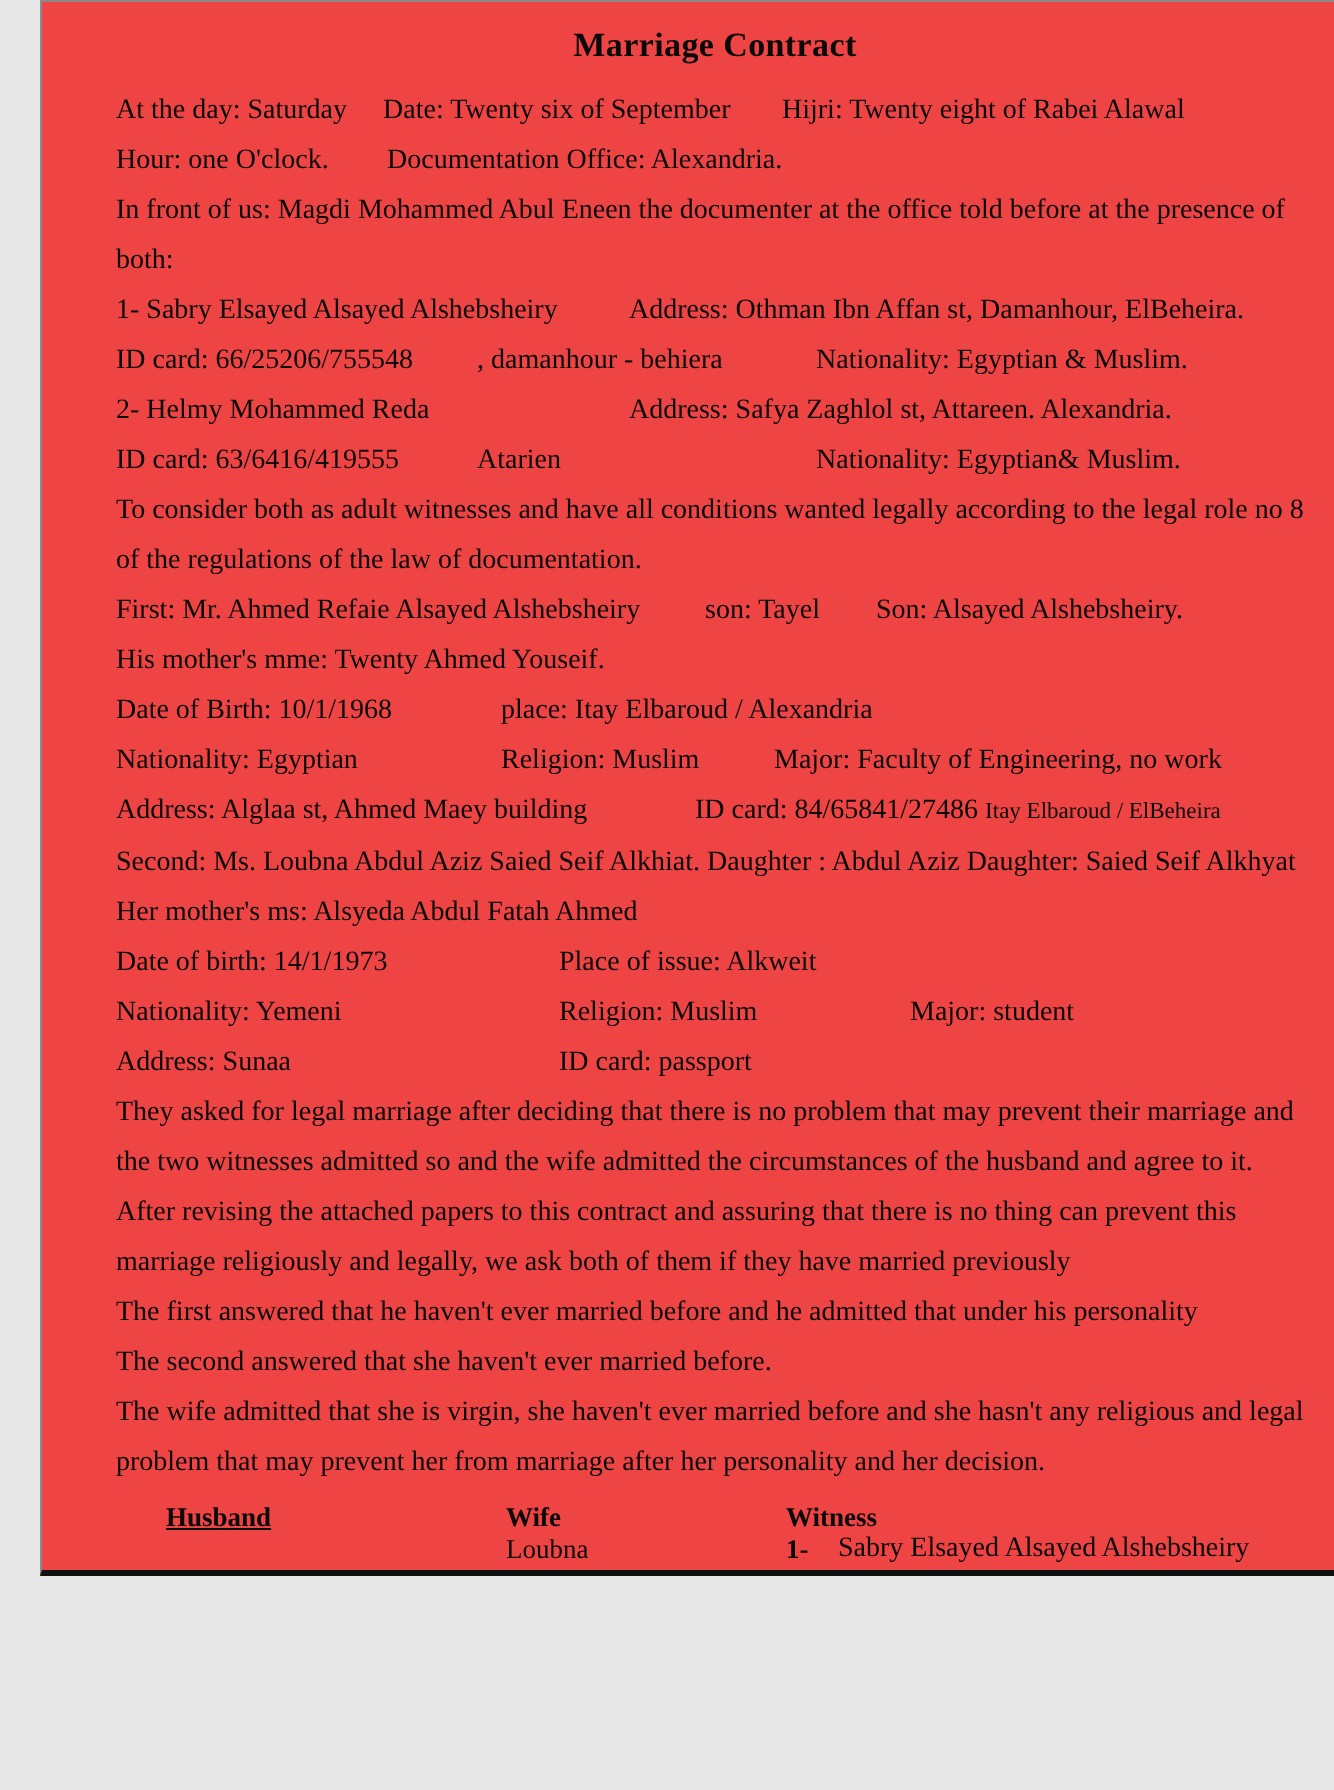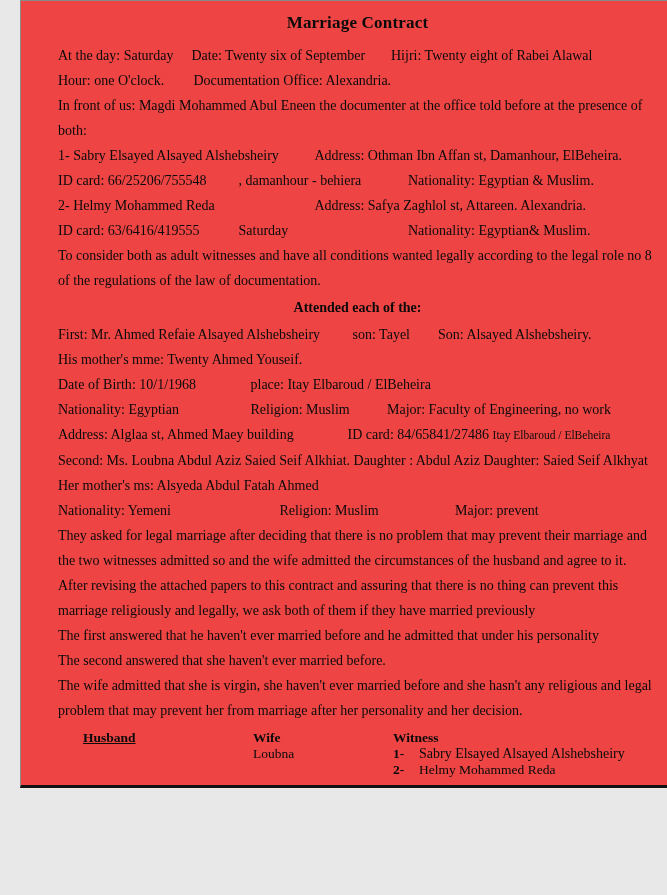--- a/index.html
+++ b/index.html
@@ -73,67 +73,74 @@
     <span class="g w166">, damanhour - behiera</span>
     <span class="g"><span class="lb">Nationality</span><span>: Egyptian &amp; Muslim.</span></span>
   </div>
 
   <div class="ln">
     <span class="g w253">2- Helmy Mohammed Reda</span>
     <span class="g"><span class="lb">Address</span><span>: Safya Zaghlol st, Attareen. Alexandria.</span></span>
   </div>
   <div class="ln">
     <span class="g w177"><span class="lb">ID card</span><span>: 63/6416/419555</span></span>
-    <span class="g w166">Saturday</span>
+    <span class="g w166">Atarien</span>
     <span class="g"><span class="lb">Nationality</span><span>: Egyptian&amp; Muslim.</span></span>
   </div>
 
   <p class="p">To consider both as adult witnesses and have all conditions wanted legally according to the legal role no 8 of the regulations of the law of documentation.</p>
 
-  <div class="heading">Attended each of the:</div>
 
   <div class="ln">
     <span class="g w291"><span class="lb">First</span><span>: Mr. Ahmed Refaie Alsayed Alshebsheiry</span></span>
     <span class="g w82"><span>son</span><span>: Tayel</span></span>
     <span class="g"><span class="lb">Son</span><span>: Alsayed Alshebsheiry.</span></span>
   </div>
 
   <div class="ln">
     <span class="lb">His mother's mme</span><span>: Twenty Ahmed Youseif.</span>
   </div>
 
   <div class="ln">
     <span class="g w189"><span class="lb">Date of Birth</span><span>: 10/1/1968</span></span>
-    <span class="g"><span class="lb">place</span><span>: Itay Elbaroud / ElBeheira</span></span>
+    <span class="g"><span class="lb">place</span><span>: Itay Elbaroud / Alexandria</span></span>
   </div>
 
   <div class="ln">
     <span class="g w189"><span class="lb">Nationality</span><span>: Egyptian</span></span>
     <span class="g w133"><span class="lb">Religion</span><span>: Muslim</span></span>
     <span class="g"><span class="lb">Major</span><span>: Faculty of Engineering, no work</span></span>
   </div>
 
   <div class="ln">
     <span class="g w286"><span class="lb">Address</span><span>: Alglaa st, Ahmed Maey building</span></span>
     <span class="g"><span class="lb">ID card</span><span>: 84/65841/27486 </span><span class="sm">Itay Elbaroud / ElBeheira</span></span>
   </div>
 
   <p class="p"><span class="lb">Second</span><span>: Ms. Loubna Abdul Aziz Saied Seif Alkhiat. </span><span class="lb">Daughter</span><span> : Abdul Aziz </span><span class="lb">Daughter</span><span>: Saied Seif Alkhyat</span></p>
 
   <div class="ln">
     <span class="lb">Her mother's ms:</span><span> Alsyeda Abdul Fatah Ahmed</span>
   </div>
 
+  <div class="ln">
+    <span class="g w218"><span class="lb">Date of birth</span><span>: 14/1/1973</span></span>
+    <span class="g"><span class="lb">Place of issue</span><span>: Alkweit</span></span>
+  </div>
 
   <div class="ln">
     <span class="g w218"><span class="lb">Nationality</span><span>: Yemeni</span></span>
     <span class="g w172"><span class="lb">Religion</span><span>: Muslim</span></span>
-    <span class="g"><span class="lb">Major</span><span>: prevent</span></span>
+    <span class="g"><span class="lb">Major</span><span>: student</span></span>
   </div>
 
+  <div class="ln">
+    <span class="g w218"><span class="lb">Address</span><span>: Sunaa</span></span>
+    <span class="g"><span class="lb">ID card</span><span>: passport</span></span>
+  </div>
 
   <p class="p">They asked for legal marriage after deciding that there is no problem that may prevent their marriage and the two witnesses admitted so and the wife admitted the circumstances of the husband and agree to it.</p>
   <p class="p">After revising the attached papers to this contract and assuring that there is no thing can prevent this marriage religiously and legally, we ask both of them if they have married previously</p>
   <p class="p">The first answered that he haven't ever married before and he admitted that under his personality</p>
   <p class="p">The second answered that she haven't ever married before.</p>
   <p class="p">The wife admitted that she is virgin, she haven't ever married before and she hasn't any religious and legal problem that may prevent her from marriage after her personality and her decision.</p>
 
   <div class="footer">
     <div class="fcol c1">
       <div class="fh">Husband</div>

